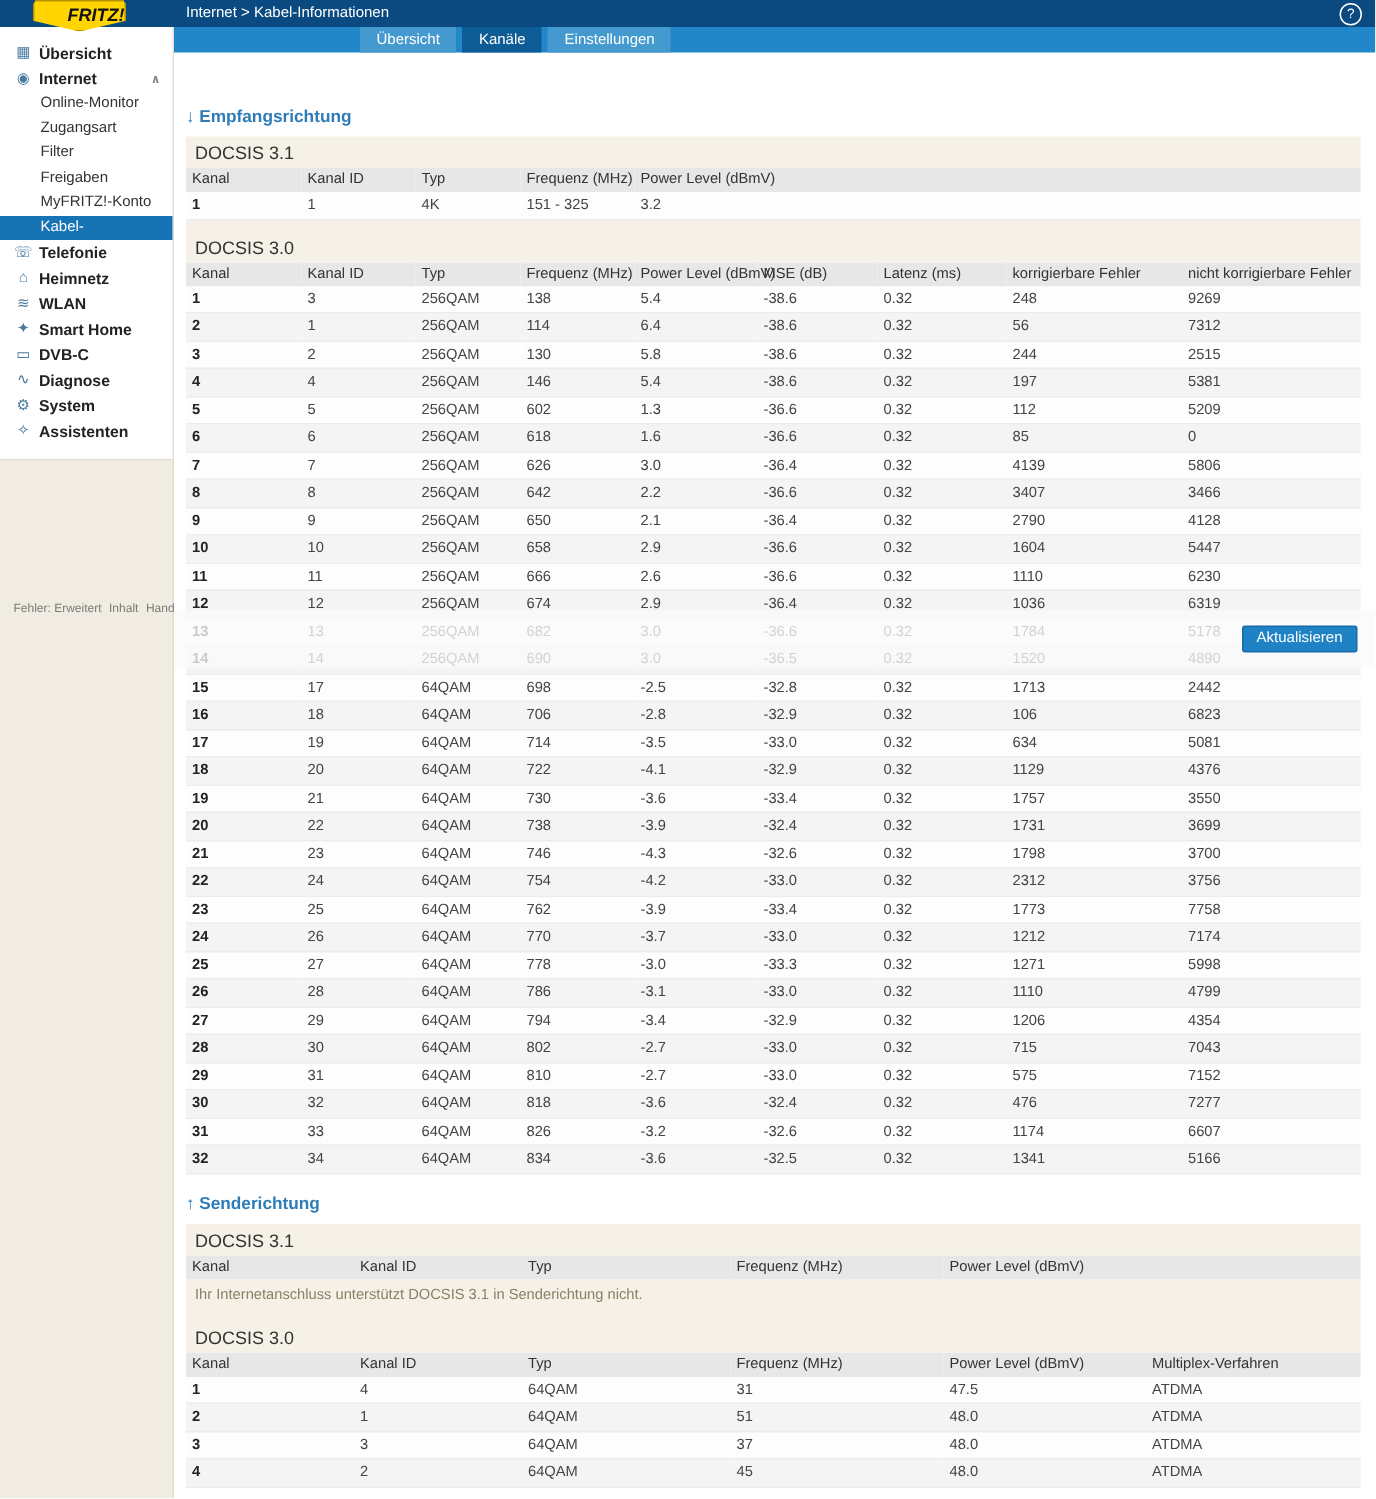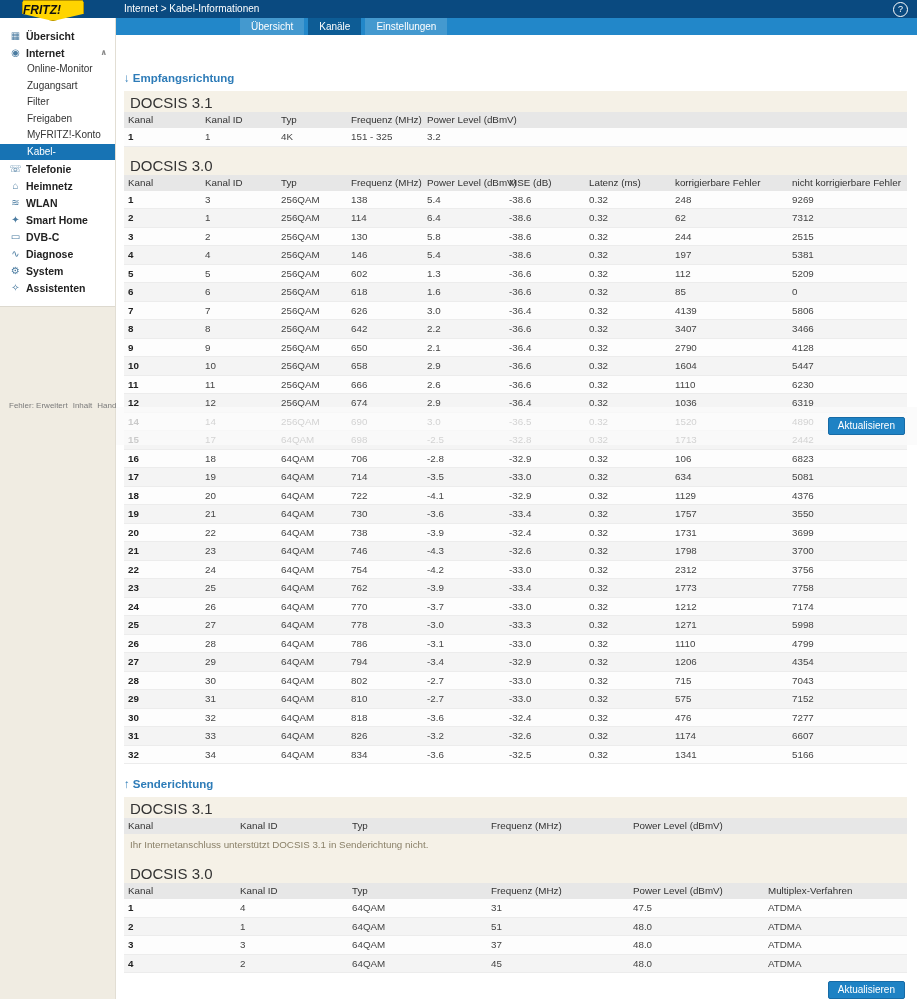--- a/index.html
+++ b/index.html
@@ -6,21 +6,21 @@
   .app{position:relative;width:917px;height:999px;overflow:hidden;
        font-family:"Liberation Sans","DejaVu Sans",sans-serif;color:#333;background:#fff;}
 
   
   .topbar{position:absolute;left:0;top:0;width:917px;height:18px;background:#0a4a80;}
   .breadcrumb{position:absolute;left:124px;top:0;height:16px;line-height:18px;
               color:#fff;font-size:10px;}
   .help{position:absolute;right:9px;top:2px;width:13px;height:13px;border:1px solid #fff;
         border-radius:50%;color:#fff;font-size:9px;line-height:13px;text-align:center;cursor:pointer;}
   .logo{position:absolute;left:22px;top:0;width:62px;height:21px;background:#ffd400;
-        color:#111;font-style:italic;font-weight:bold;font-size:12px;text-align:left;
+        color:#111;font-style:italic;font-weight:bold;font-size:12px;text-align:right;
         line-height:19px;z-index:6;border:1px solid #b89400;box-sizing:border-box;
         clip-path:polygon(3% 0,97% 0,100% 14%,100% 66%,50% 100%,0 66%,0 14%);}
 
   
   .tabbar{position:absolute;left:116px;top:18px;width:801px;height:17px;background:#2287c9;
           display:flex;align-items:center;gap:4px;padding-left:124px;box-sizing:border-box;}
   .tab{height:17px;line-height:17px;padding:0 11px;font-size:10px;color:#fff;
        background:#4499cf;cursor:pointer;white-space:nowrap;}
   .tab.active{background:#0d5c95;}
 
@@ -40,21 +40,21 @@
                font-size:8px;color:#7a7a7a;line-height:11px;}
   .fl{margin-left:5px;white-space:nowrap;cursor:pointer;}
 
   
   .main{position:absolute;left:116px;top:35px;width:801px;height:964px;background:#fff;
         box-sizing:border-box;padding:0 10px 0 8px;overflow:hidden;margin-top:26px;}
   .section-title{margin:11px 0 7px 0;font-size:11.5px;font-weight:bold;color:#2e7cb8;}
   .section-title.send{margin-top:14px;}
   .arrow{margin-right:3px;font-weight:normal;}
   .panel{background:#f5f1e7;padding-top:2px;}
-  .band{height:19px;line-height:19px;padding-left:6px;font-size:15px;color:#333;}
+  .band{height:19px;line-height:19px;padding-left:6px;font-size:12px;color:#333;}
   .gap{height:9px;}
   table{width:100%;border-collapse:collapse;table-layout:fixed;background:#fff;font-size:9.8px;}
   thead th{background:#e7e7e7;font-weight:normal;text-align:left;padding:2px 0 2px 4px;
            line-height:12px;color:#333;white-space:nowrap;}
   tbody td{padding:2.25px 0 2.25px 4px;line-height:13px;border-bottom:1px solid #ececec;
            color:#444;white-space:nowrap;}
   tbody tr:nth-child(odd){background:#fdfdfd;}
   tbody tr:nth-child(even){background:#f4f4f4;}
   tbody td:first-child{font-weight:bold;color:#222;}
   .msg{padding:5px 0 5px 6px;font-size:9.8px;color:#8a8068;}
@@ -212,21 +212,21 @@
               <td>9269</td>
             </tr>
             <tr>
               <td>2</td>
               <td>1</td>
               <td>256QAM</td>
               <td>114</td>
               <td>6.4</td>
               <td>-38.6</td>
               <td>0.32</td>
-              <td>62</td>
+              <td>56</td>
               <td>7312</td>
             </tr>
             <tr>
               <td>3</td>
               <td>2</td>
               <td>256QAM</td>
               <td>130</td>
               <td>5.8</td>
               <td>-38.6</td>
               <td>0.32</td>
@@ -324,20 +324,31 @@
             <tr>
               <td>12</td>
               <td>12</td>
               <td>256QAM</td>
               <td>674</td>
               <td>2.9</td>
               <td>-36.4</td>
               <td>0.32</td>
               <td>1036</td>
               <td>6319</td>
+            </tr>
+            <tr>
+              <td>13</td>
+              <td>13</td>
+              <td>256QAM</td>
+              <td>682</td>
+              <td>3.0</td>
+              <td>-36.6</td>
+              <td>0.32</td>
+              <td>1784</td>
+              <td>5178</td>
             </tr>
             <tr>
               <td>14</td>
               <td>14</td>
               <td>256QAM</td>
               <td>690</td>
               <td>3.0</td>
               <td>-36.5</td>
               <td>0.32</td>
               <td>1520</td>

